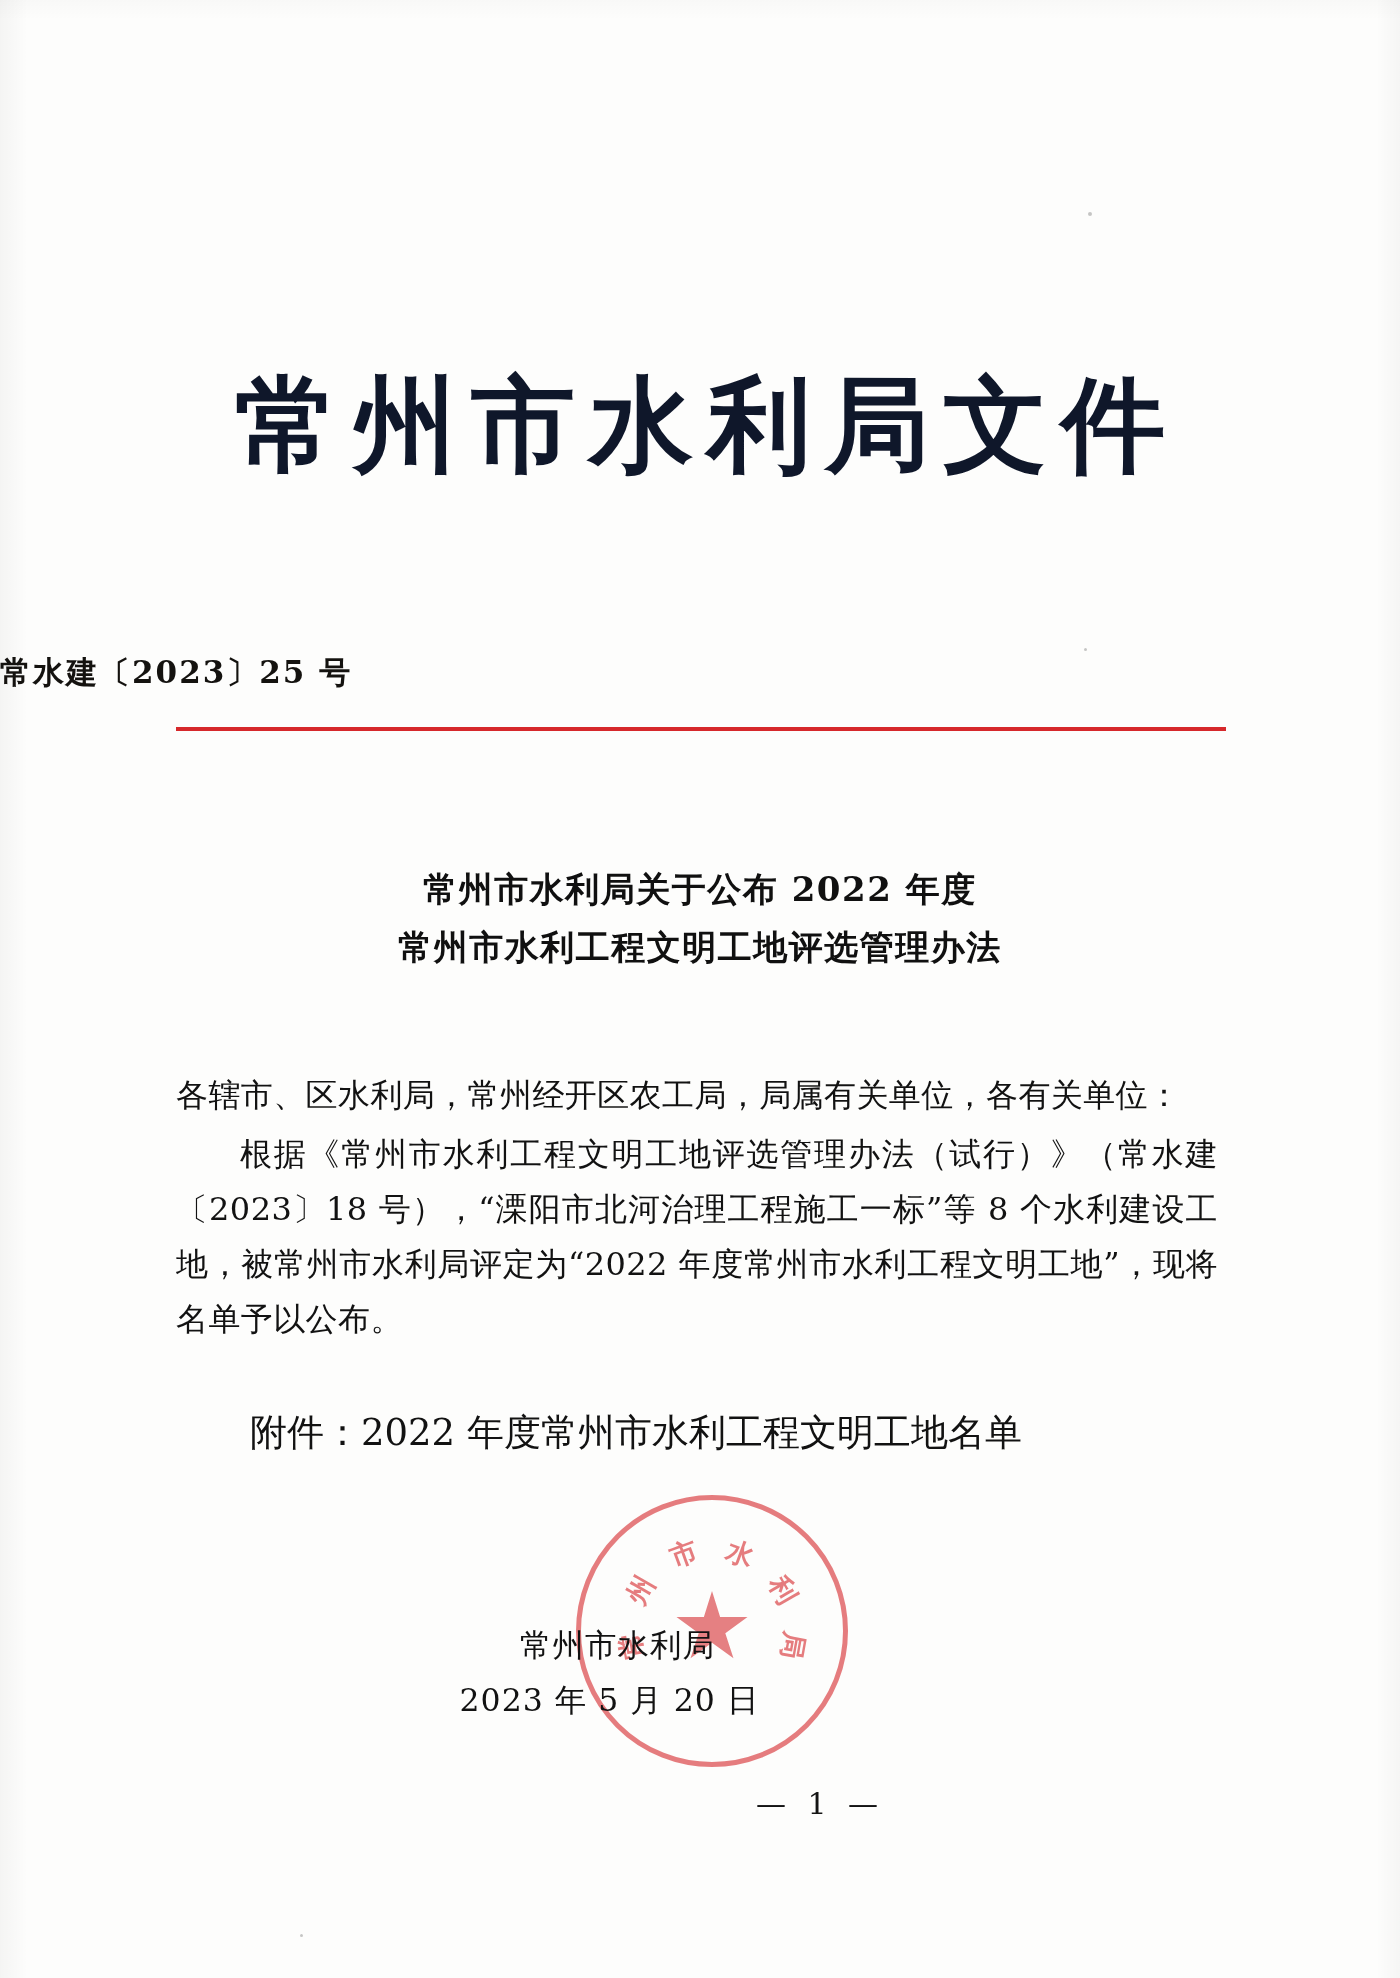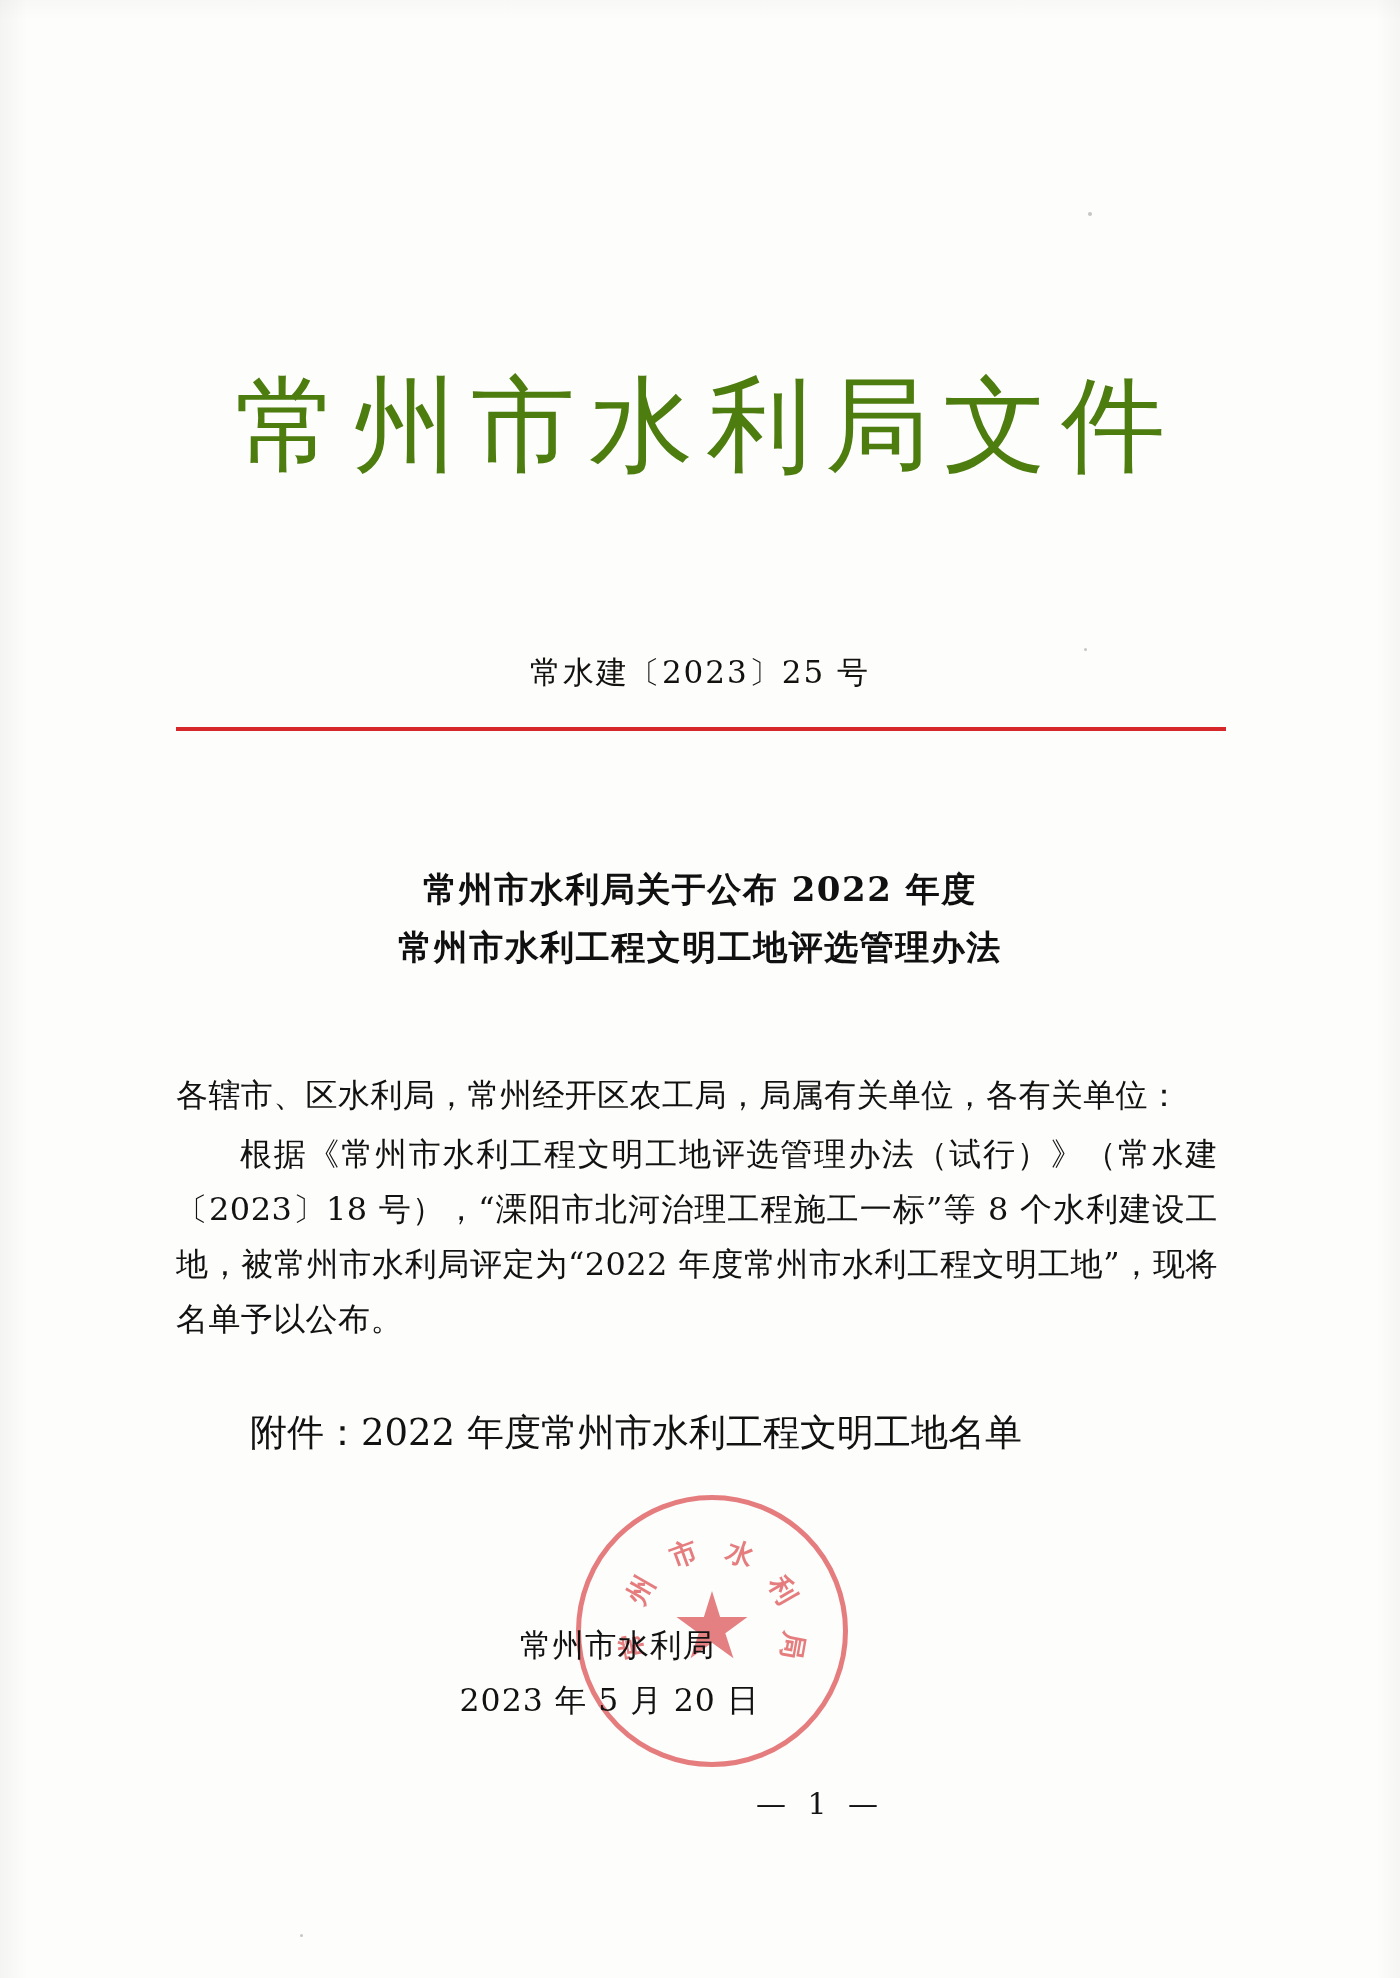--- a/index.html
+++ b/index.html
@@ -41,39 +41,40 @@
     height: 1978px;
   }
 
   
   .masthead {
     position: absolute;
     top: 368px;
     left: 0;
     width: 1400px;
     text-align: center;
-    color: #4d7c0f;
+    color: #0f172a;
     font-family: "DejaVu Serif", "Liberation Serif", serif;
-    font-weight: 400;
+    font-weight: 700;
     font-size: 104px;
     letter-spacing: 14px;
     line-height: 1.1;
     text-indent: 14px;
     white-space: nowrap;
   }
 
   .doc-number {
     position: absolute;
     top: 652px;
     left: 0;
     width: 1400px;
-    text-align: center;
+    text-align: left;
     font-size: 31px;
     letter-spacing: 2px;
     color: #14120f;
+    font-weight: bold;
   }
 
   .red-rule {
     position: absolute;
     top: 727px;
     left: 176px;
     width: 1050px;
     height: 4px;
     background: #d6282b;
   }

